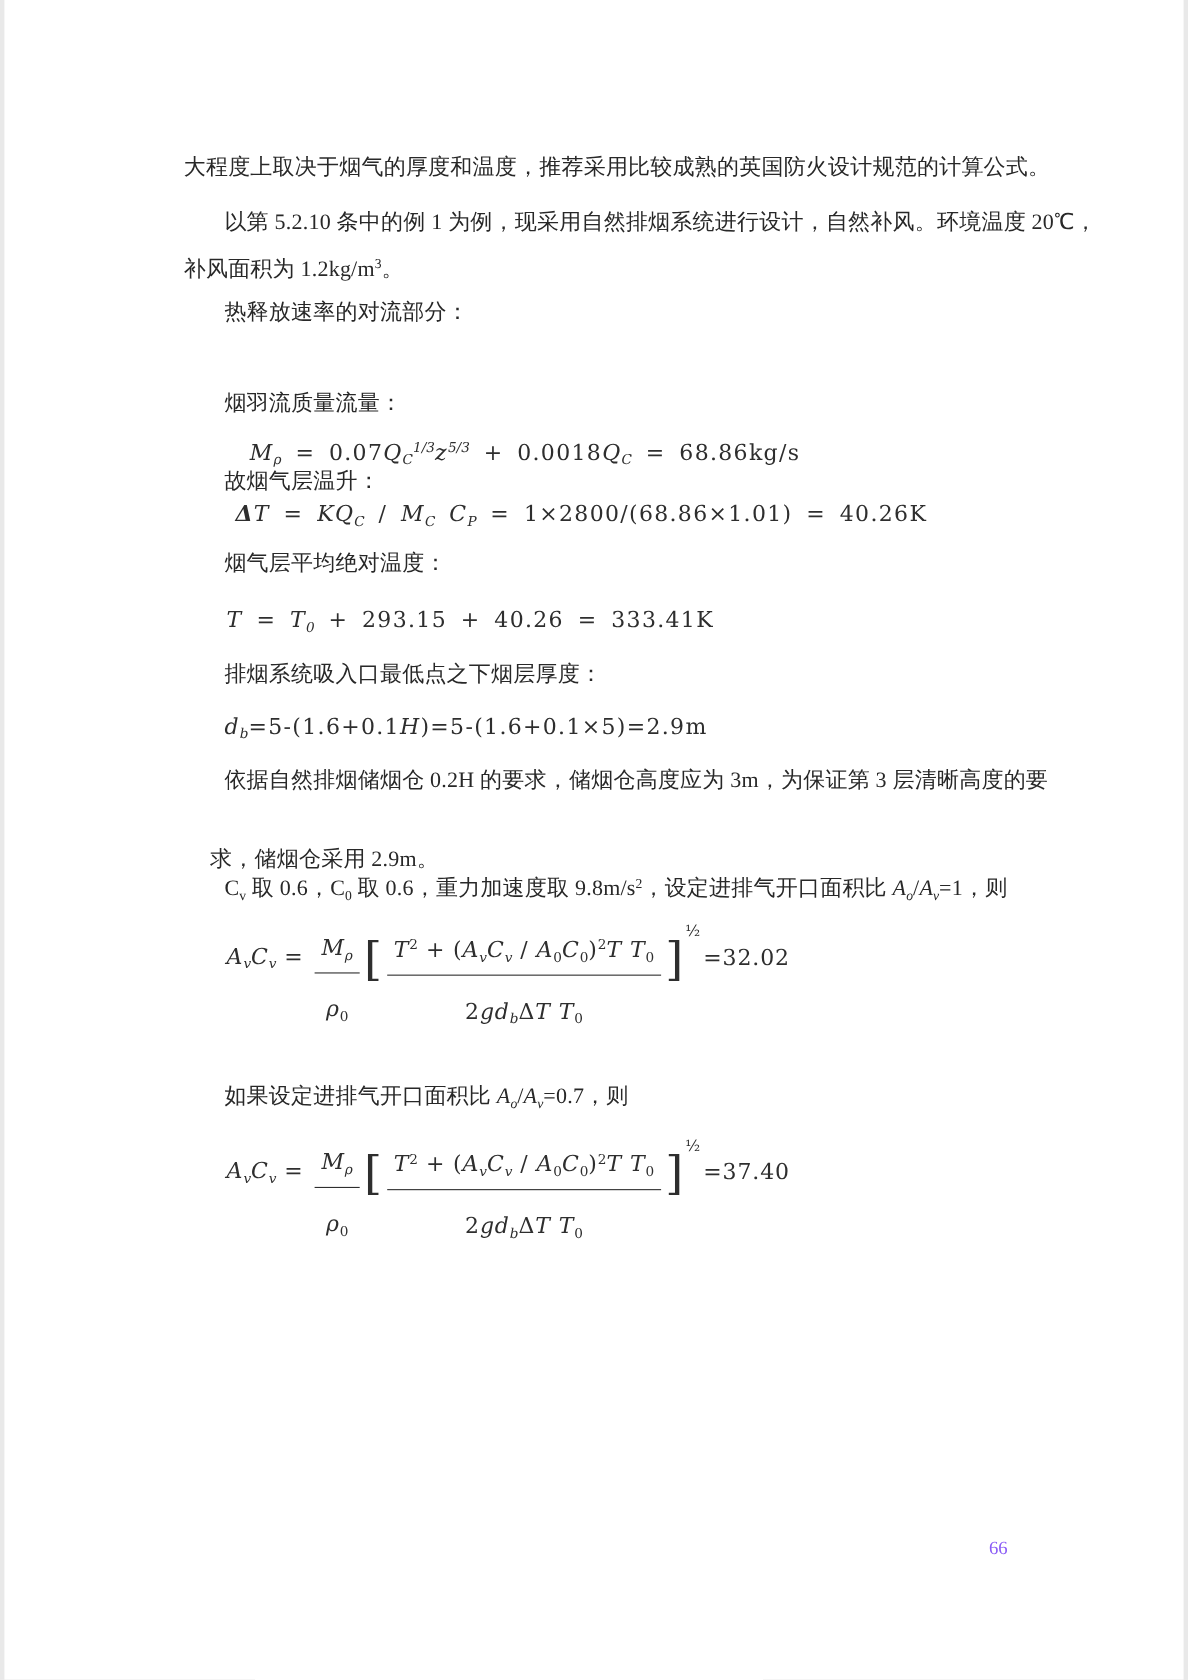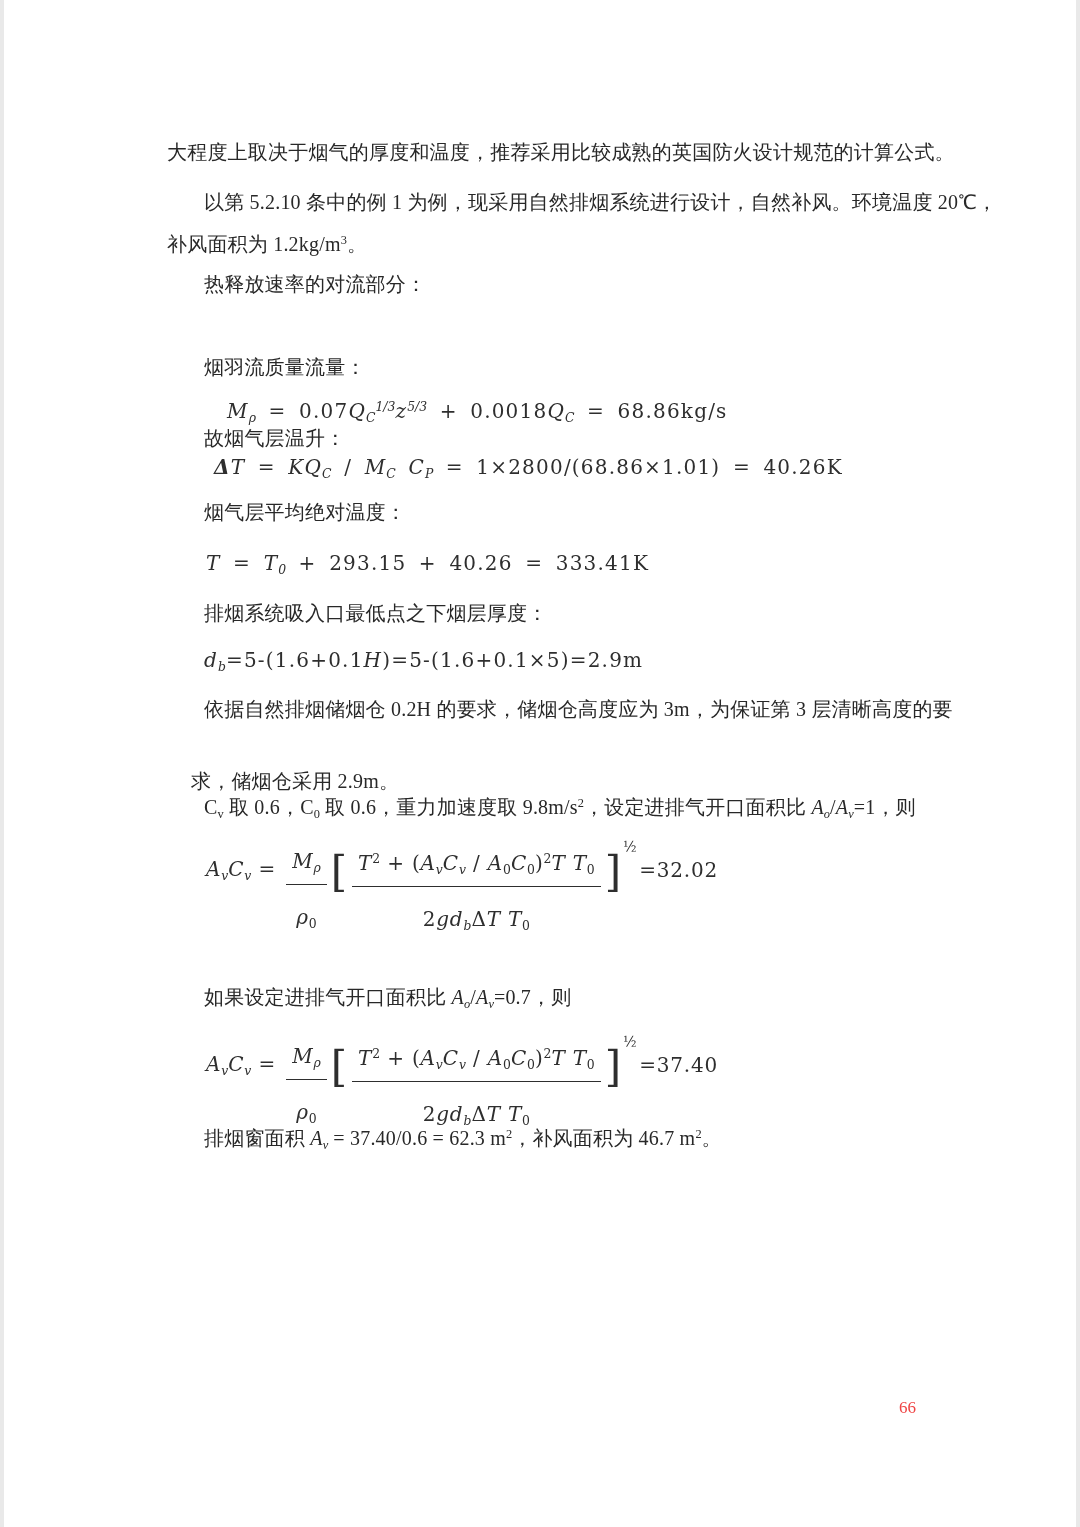--- a/index.html
+++ b/index.html
@@ -66,21 +66,21 @@
   }
   .exp{
     font-size:14px;
     align-self:flex-start;
     margin-top:4px;
   }
   .result{margin-left:2px;}
   .page-number{
     position:absolute;
     font-size:17px;
-    color:#ef4444;
+    color:#8b5cf6;
   }
 </style>
 </head>
 <body>
 
 <div class="page">
 
   <div class="line" style="left:163px; top:140px;"><span class="tk">大程度上取决于烟气的厚度和温度，推荐采用比较成熟的英国防火设计规范的计算公式。</span></div>
 
   <div class="line" style="left:200px; top:190px;font-family:Liberation Serif, serif;"><span class="tk">以第 5.2.10 条中的例 1 为例，现采用自然排烟系统进行设计，自然补风。环境温度 20℃，</span></div>
@@ -132,17 +132,16 @@
     <span class="bracket">[</span>
     <span class="frac">
       <span class="num"><span class="tk tk-i">T</span><span class="tk tk-sup">2</span><span class="tk"> + (</span><span class="tk tk-i">A</span><span class="tk tk-sub tk-i">v</span><span class="tk tk-i">C</span><span class="tk tk-sub tk-i">v</span><span class="tk"> / </span><span class="tk tk-i">A</span><span class="tk tk-sub">0</span><span class="tk tk-i">C</span><span class="tk tk-sub">0</span><span class="tk">)</span><span class="tk tk-sup">2</span><span class="tk tk-i">T T</span><span class="tk tk-sub">0</span></span>
       <span class="den"><span class="tk">2</span><span class="tk tk-i">gd</span><span class="tk tk-sub tk-i">b</span><span class="tk">Δ</span><span class="tk tk-i">T T</span><span class="tk tk-sub">0</span></span>
     </span>
     <span class="bracket">]</span>
     <span class="exp">½</span>
     <span class="result">=37.40</span>
   </div>
 
-  <div class="line" style="left:200px; top:1122px;"><span class="tk">排烟窗面积 </span><span class="tk tk-i">A</span><span class="tk tk-sub tk-i">v</span><span class="tk"> = 37.40/0.6 = 62.3 m</span><span class="tk tk-sup">2</span><span class="tk">，补风面积为 46.7 m</span><span class="tk tk-sup">2</span><span class="tk">。</span></div>
 
   <div class="page-number" style="left:895px; top:1398px;">66</div>
 
 </div>
 
 </body></html>

